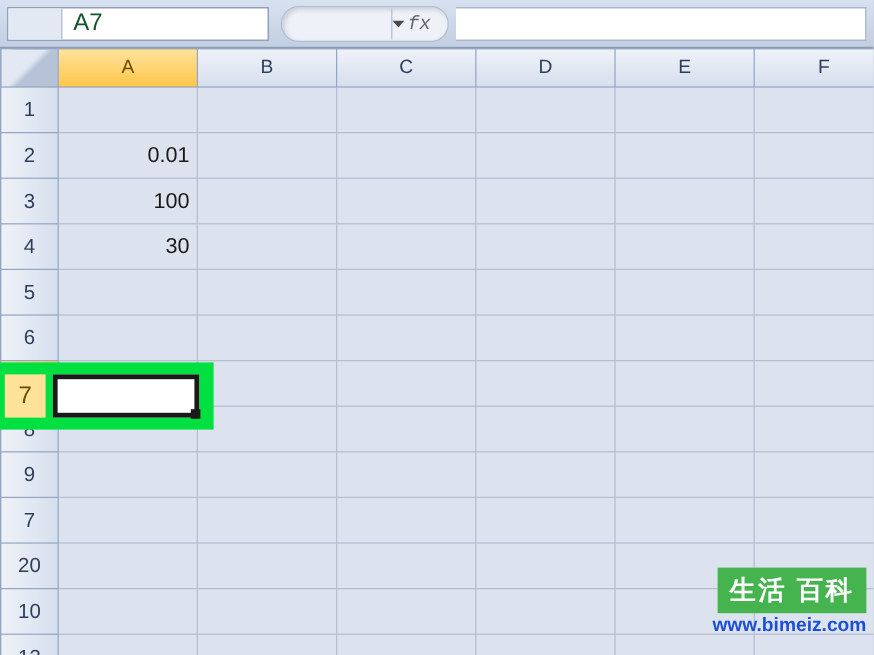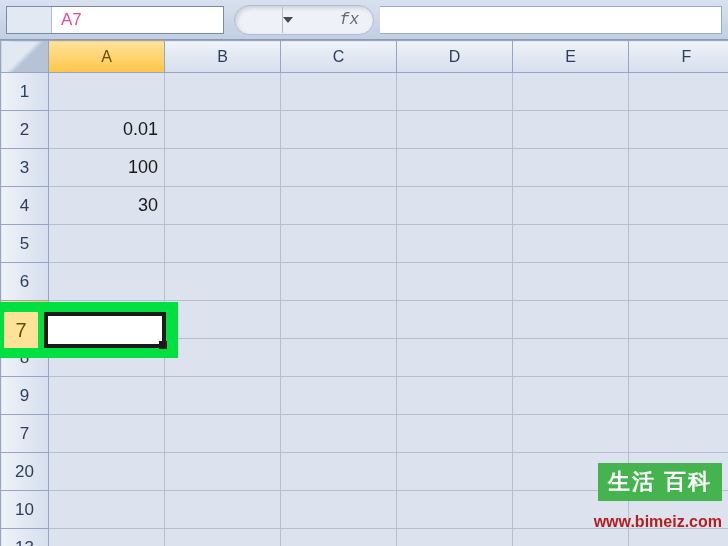--- a/index.html
+++ b/index.html
@@ -33,22 +33,22 @@
       position: absolute;
       left: 0;
       width: 44px;
       height: 100%;
       background: #e2e9f3;
       border-right: 1px solid #b0bcd0;
     }
     .name-box {
       flex: 1;
       padding-left: 54px;
-      font-size: 17px;
-      color: #ec4899;
+      font-size: 20px;
+      color: #14532d;
       background: transparent;
       border: none;
       outline: none;
     }
     .name-dd {
       width: 26px;
       height: 100%;
       display: flex;
       align-items: center;
       justify-content: center;
@@ -172,24 +172,24 @@
       z-index: 10;
       text-align: right;
     }
     .wm-badge {
       display: inline-block;
       background: #46b44e;
       color: #fff;
       font-size: 22px;
       font-weight: bold;
       padding: 4px 10px;
-      margin-bottom: 12px;
+      margin-bottom: 2px;
       letter-spacing: 2px;
     }
-    .wm-url { color: #b91c1c; font-size: 16px; font-weight: bold; }
+    .wm-url { color: #1d4ed8; font-size: 16px; font-weight: bold; }
   </style>
 </head>
 <body>
 
 <div class="formula-bar">
   <div class="name-box-wrap">
     <input class="name-box" value="A7" style="">
     <div class="name-dd">
       <svg viewBox="0 0 10 6">
           <path d="M0 0 L10 0 L5 6 Z"></path>

